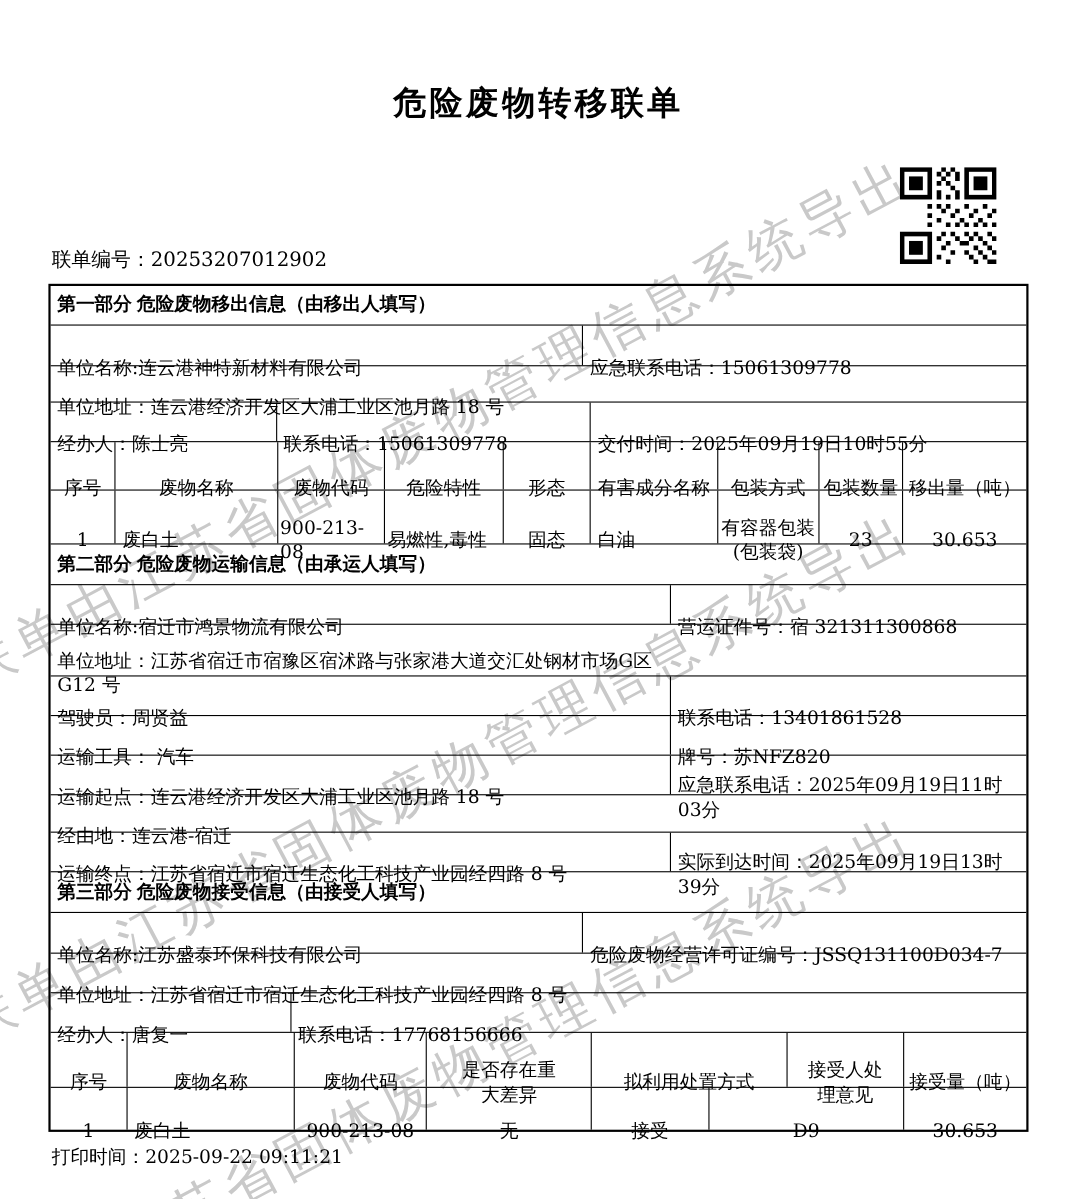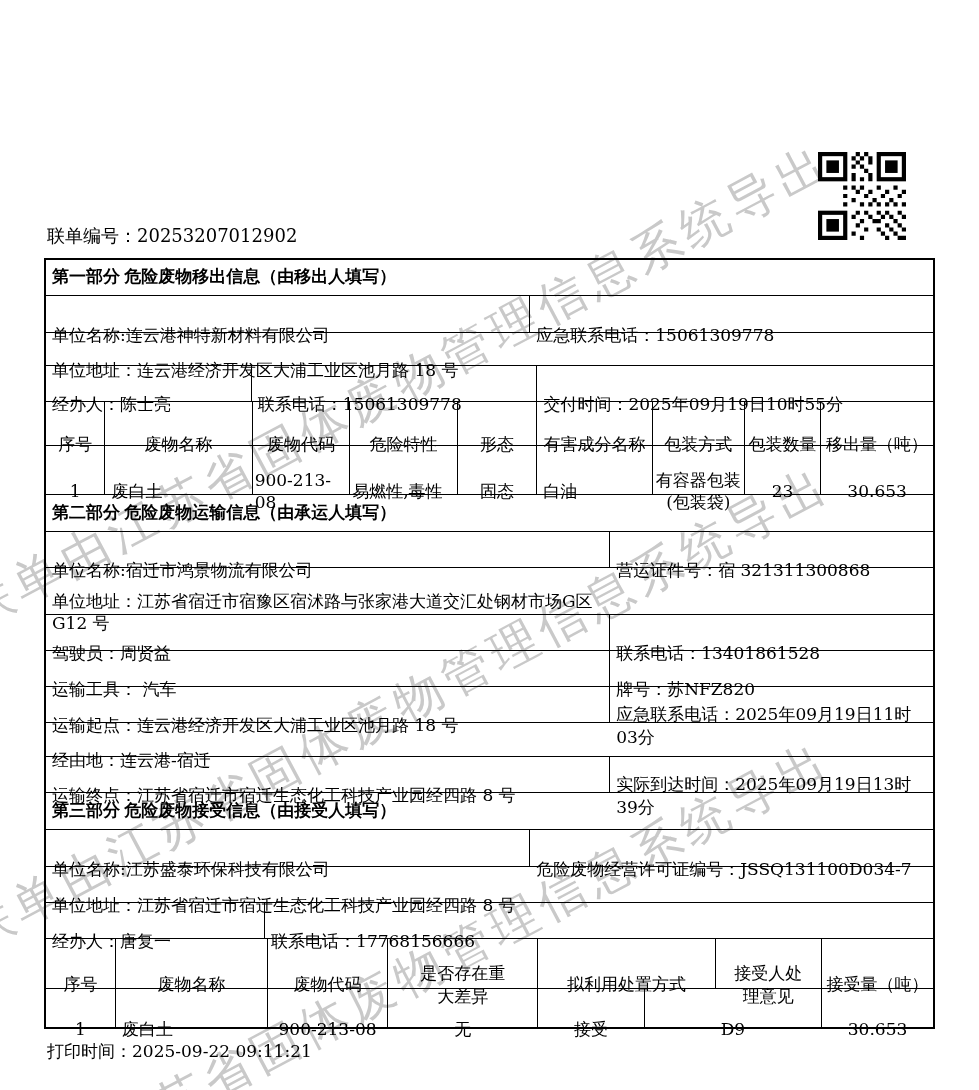--- a/index.html
+++ b/index.html
@@ -29,20 +29,21 @@
 <body>
 
 <div class="page">
 
   <div class="wm-layer">
     <div class="wm" style="top:615px">该联单由江苏省固体废物管理信息系统导出</div>
     <div class="wm" style="top:937px">该联单由江苏省固体废物管理信息系统导出</div>
     <div class="wm" style="top:1212px">该联单由江苏省固体废物管理信息系统导出</div>
   </div>
 
+  <h1 class="title">危险废物转移联单</h1>
 
   <svg class="qr" viewBox="0 0 84 84" xmlns="http://www.w3.org/2000/svg">
     <rect x="0" y="0" width="84" height="84" fill="#fff"></rect>
     <g fill="#000">
       <rect x="0" y="0" width="28" height="28"></rect>
         <rect x="56" y="0" width="28" height="28"></rect>
         <rect x="0" y="56" width="28" height="28"></rect>
       <rect x="4" y="4" width="20" height="20" fill="#fff"></rect>
         <rect x="60" y="4" width="20" height="20" fill="#fff"></rect>
         <rect x="4" y="60" width="20" height="20" fill="#fff"></rect>

